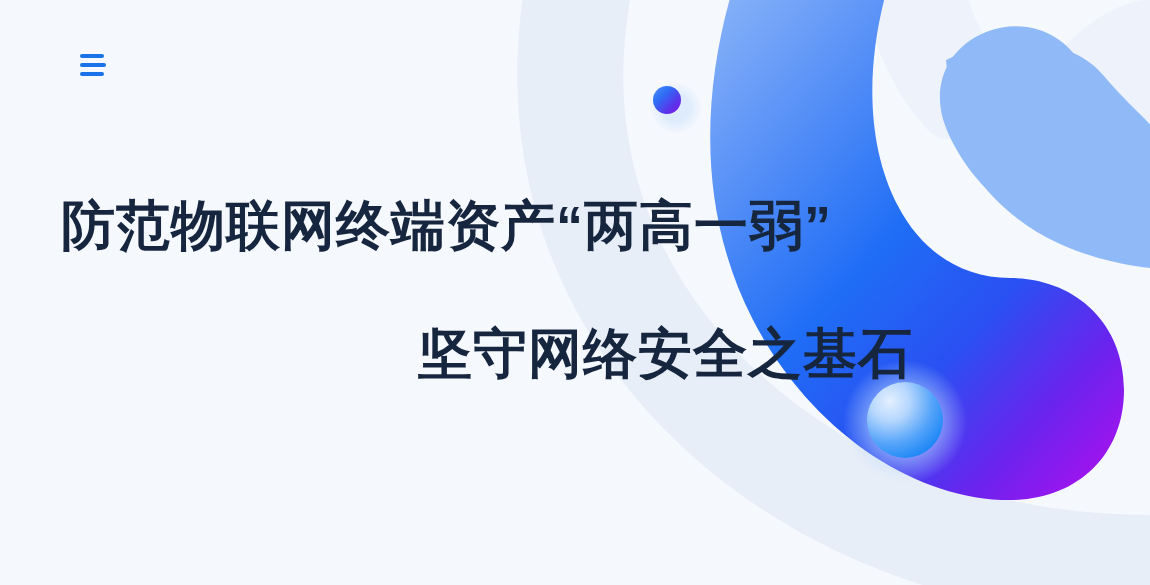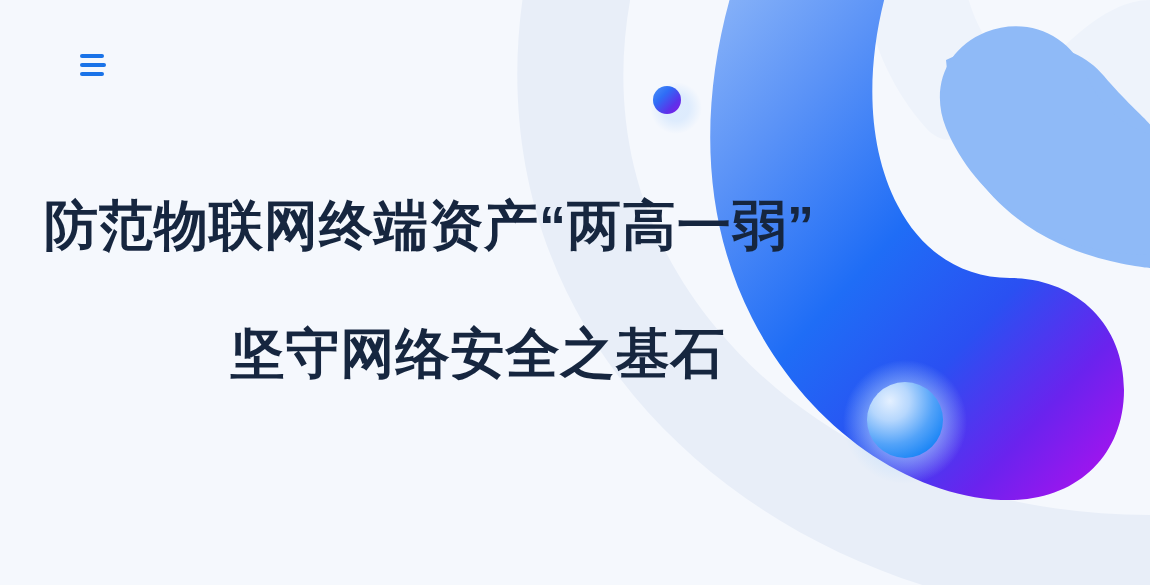--- a/index.html
+++ b/index.html
@@ -48,41 +48,41 @@
     border-radius: 2px;
     background: #1a73e8;
   }
   #menu-button .bar.b1 { width: 24px; }
   #menu-button .bar.b2 { width: 26px; }
   #menu-button .bar.b3 { width: 24px; }
 
   
   #headline {
     position: absolute;
-    left: 0;
+    left: 17px;
     top: 188px;
     width: 880px;
   }
   .headline-line {
     color: #16263f;
     font-weight: 700;
     font-size: 54px;
     line-height: 74px;
     letter-spacing: 1px;
     white-space: nowrap;
     font-family: "Liberation Sans", "DejaVu Sans", sans-serif;
   }
   .headline-line.l1 {
     padding-left: 44px;
     text-align: left;
   }
   .headline-line.l2 {
     padding-left: 60px;
     margin-top: 54px;
-    text-align: center;
+    text-align: right;
     width: 836px;
   }
 </style>
 </head>
 <body>
 
 <div id="slide">
 
   <svg id="artwork" viewBox="0 0 1150 585" width="1150" height="585" xmlns="http://www.w3.org/2000/svg">
     <defs>

